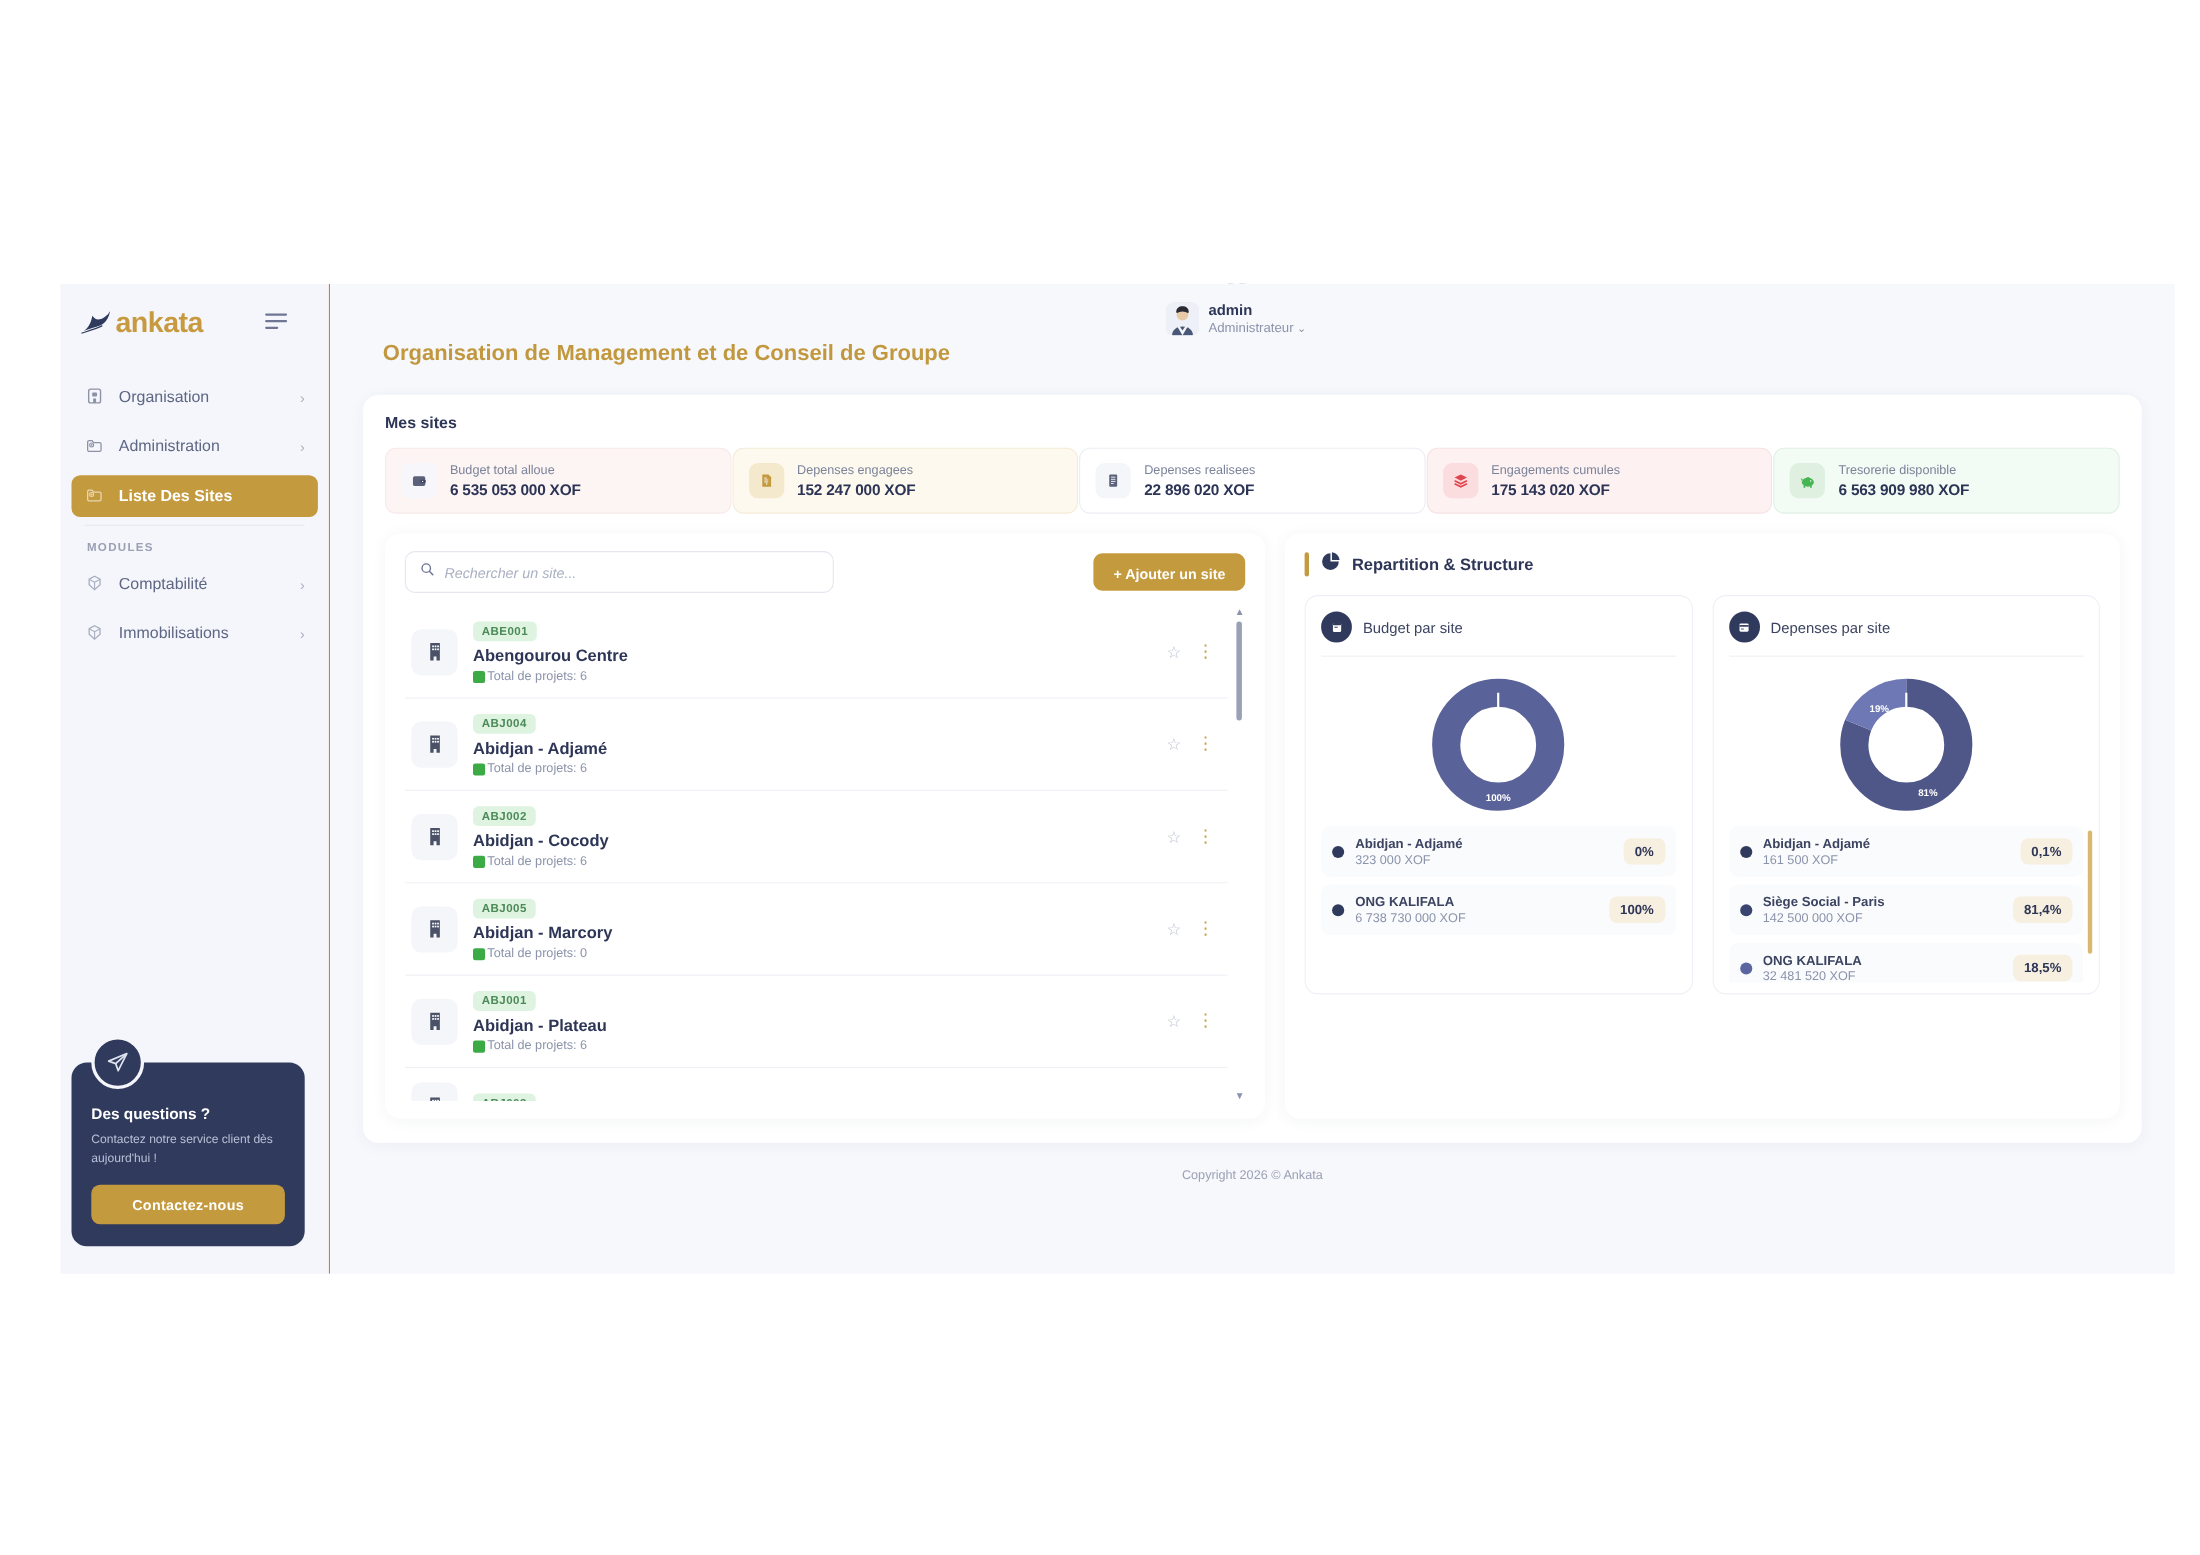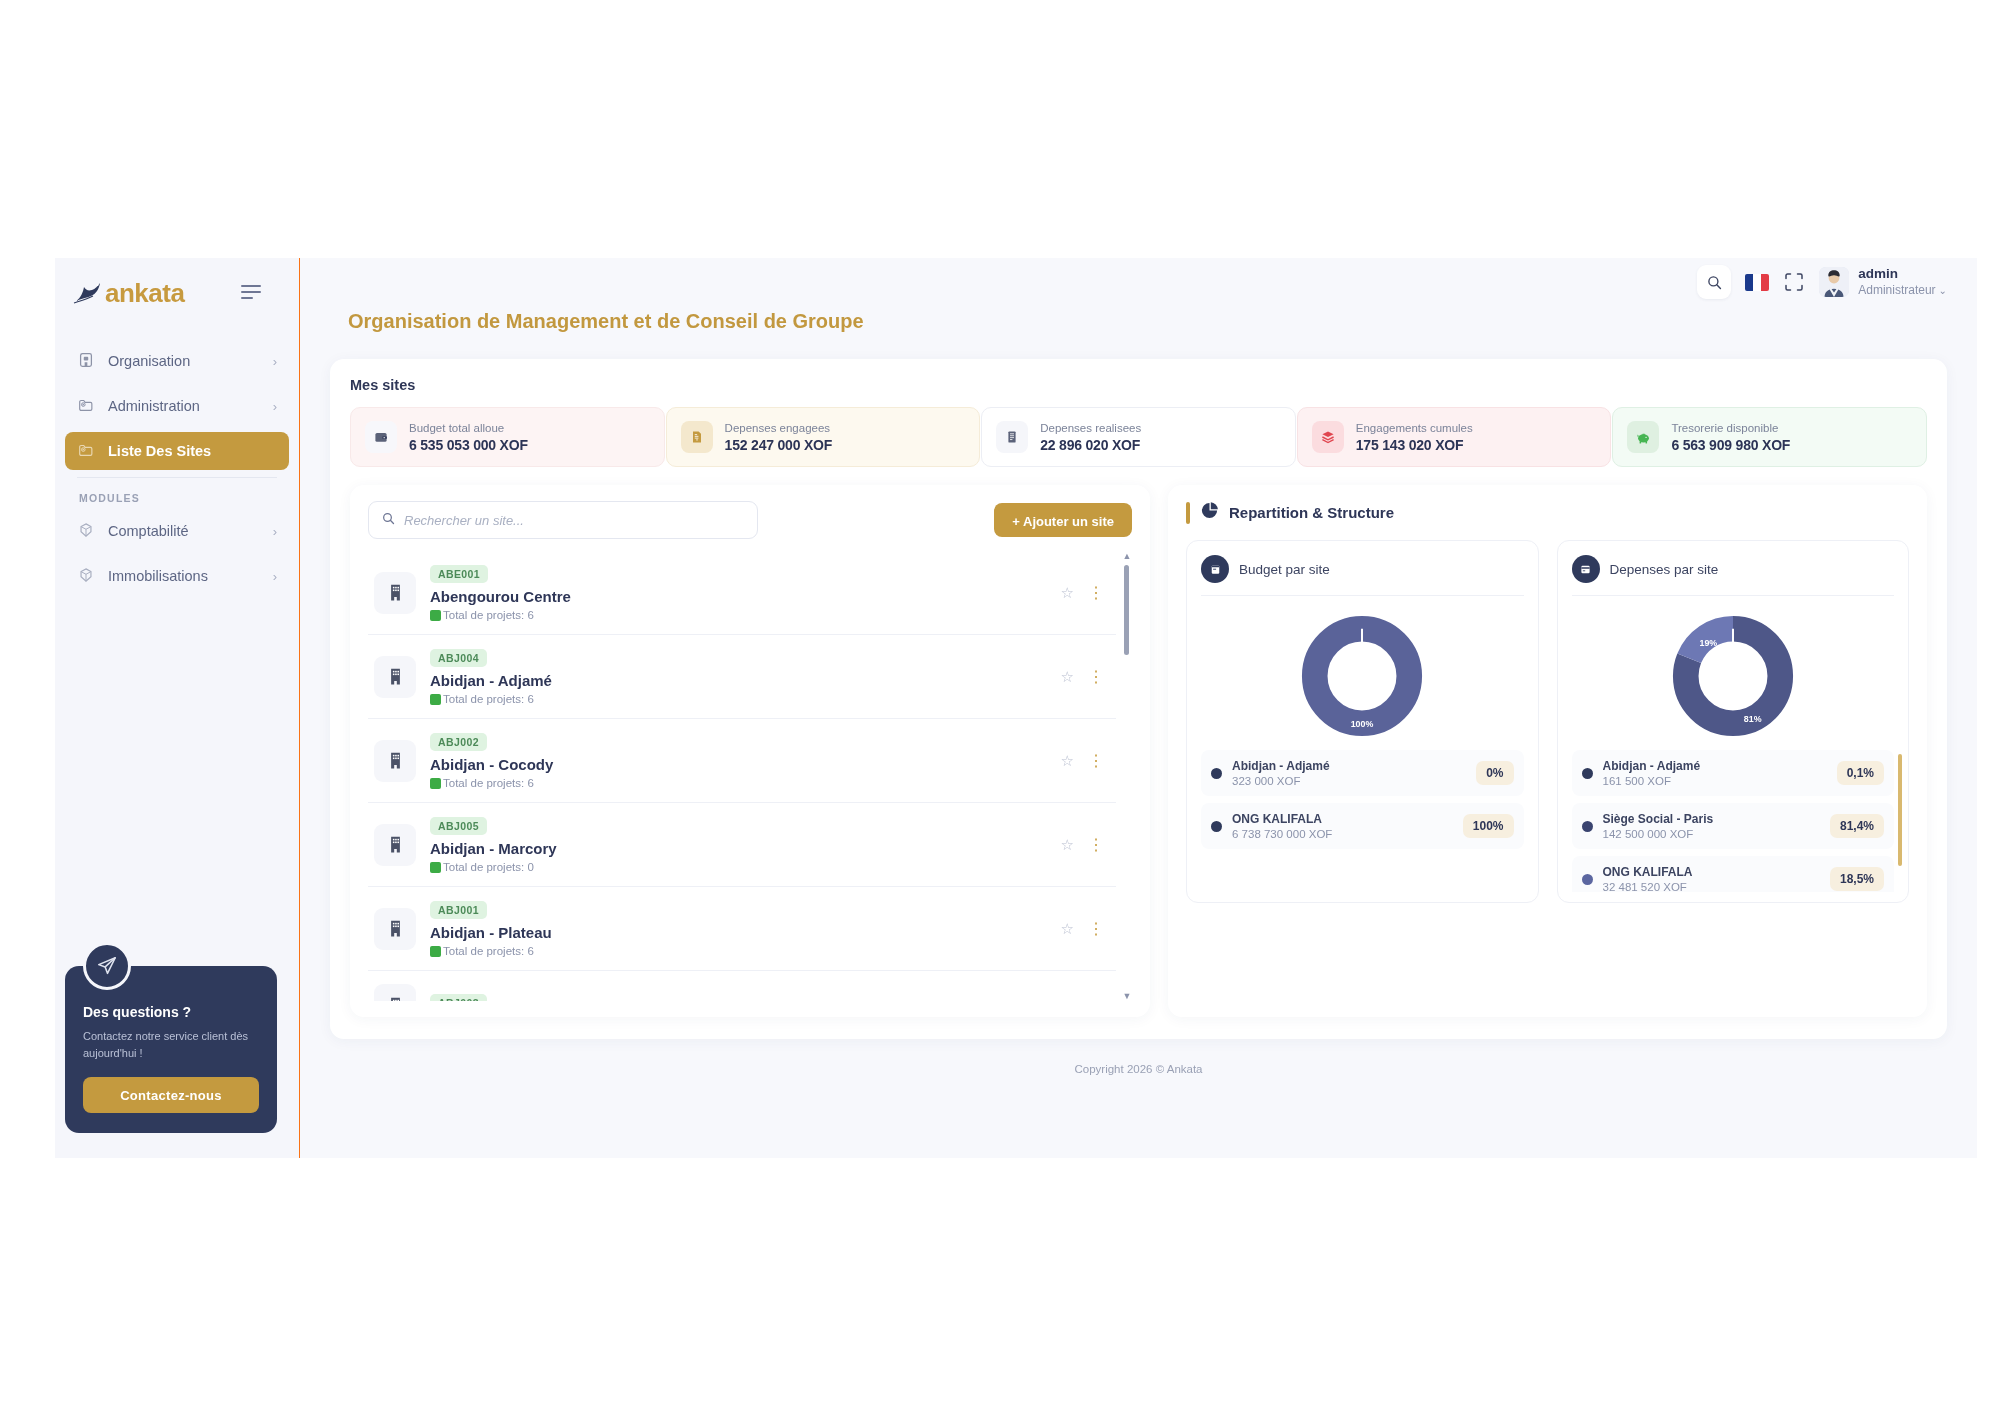--- a/index.html
+++ b/index.html
@@ -87,21 +87,21 @@
   .chat-btn {
     background:#c49a3f; color:#fff; border:none; border-radius:8px;
     height: 36px; width: 100%; font-size: 13px; font-weight:700;
     letter-spacing:.3px; cursor:pointer; font-family:inherit;
   }
 
   
   .main { flex:1 1 auto; display:flex; flex-direction:column; min-width:0; position:relative;}
   .topbar {
     height: 48px; display:flex; align-items:center; justify-content:flex-end;
-    padding-right: 30px; gap: 14px;
+    padding-right: 30px; gap: 14px; flex-direction: column;
   }
   .icon-btn {
     width: 34px; height:34px; border-radius:9px;
     background:#fff; display:flex; align-items:center; justify-content:center;
     cursor:pointer; box-shadow: 0 1px 3px rgba(40,50,90,.07);
   }
   .flag { width:24px; height:17px; display:flex; border-radius:2px; overflow:hidden; cursor:pointer;}
   .flag span{flex:1}
   .frame-ico { width:22px; height:22px; cursor:pointer; }
   .avatar {

